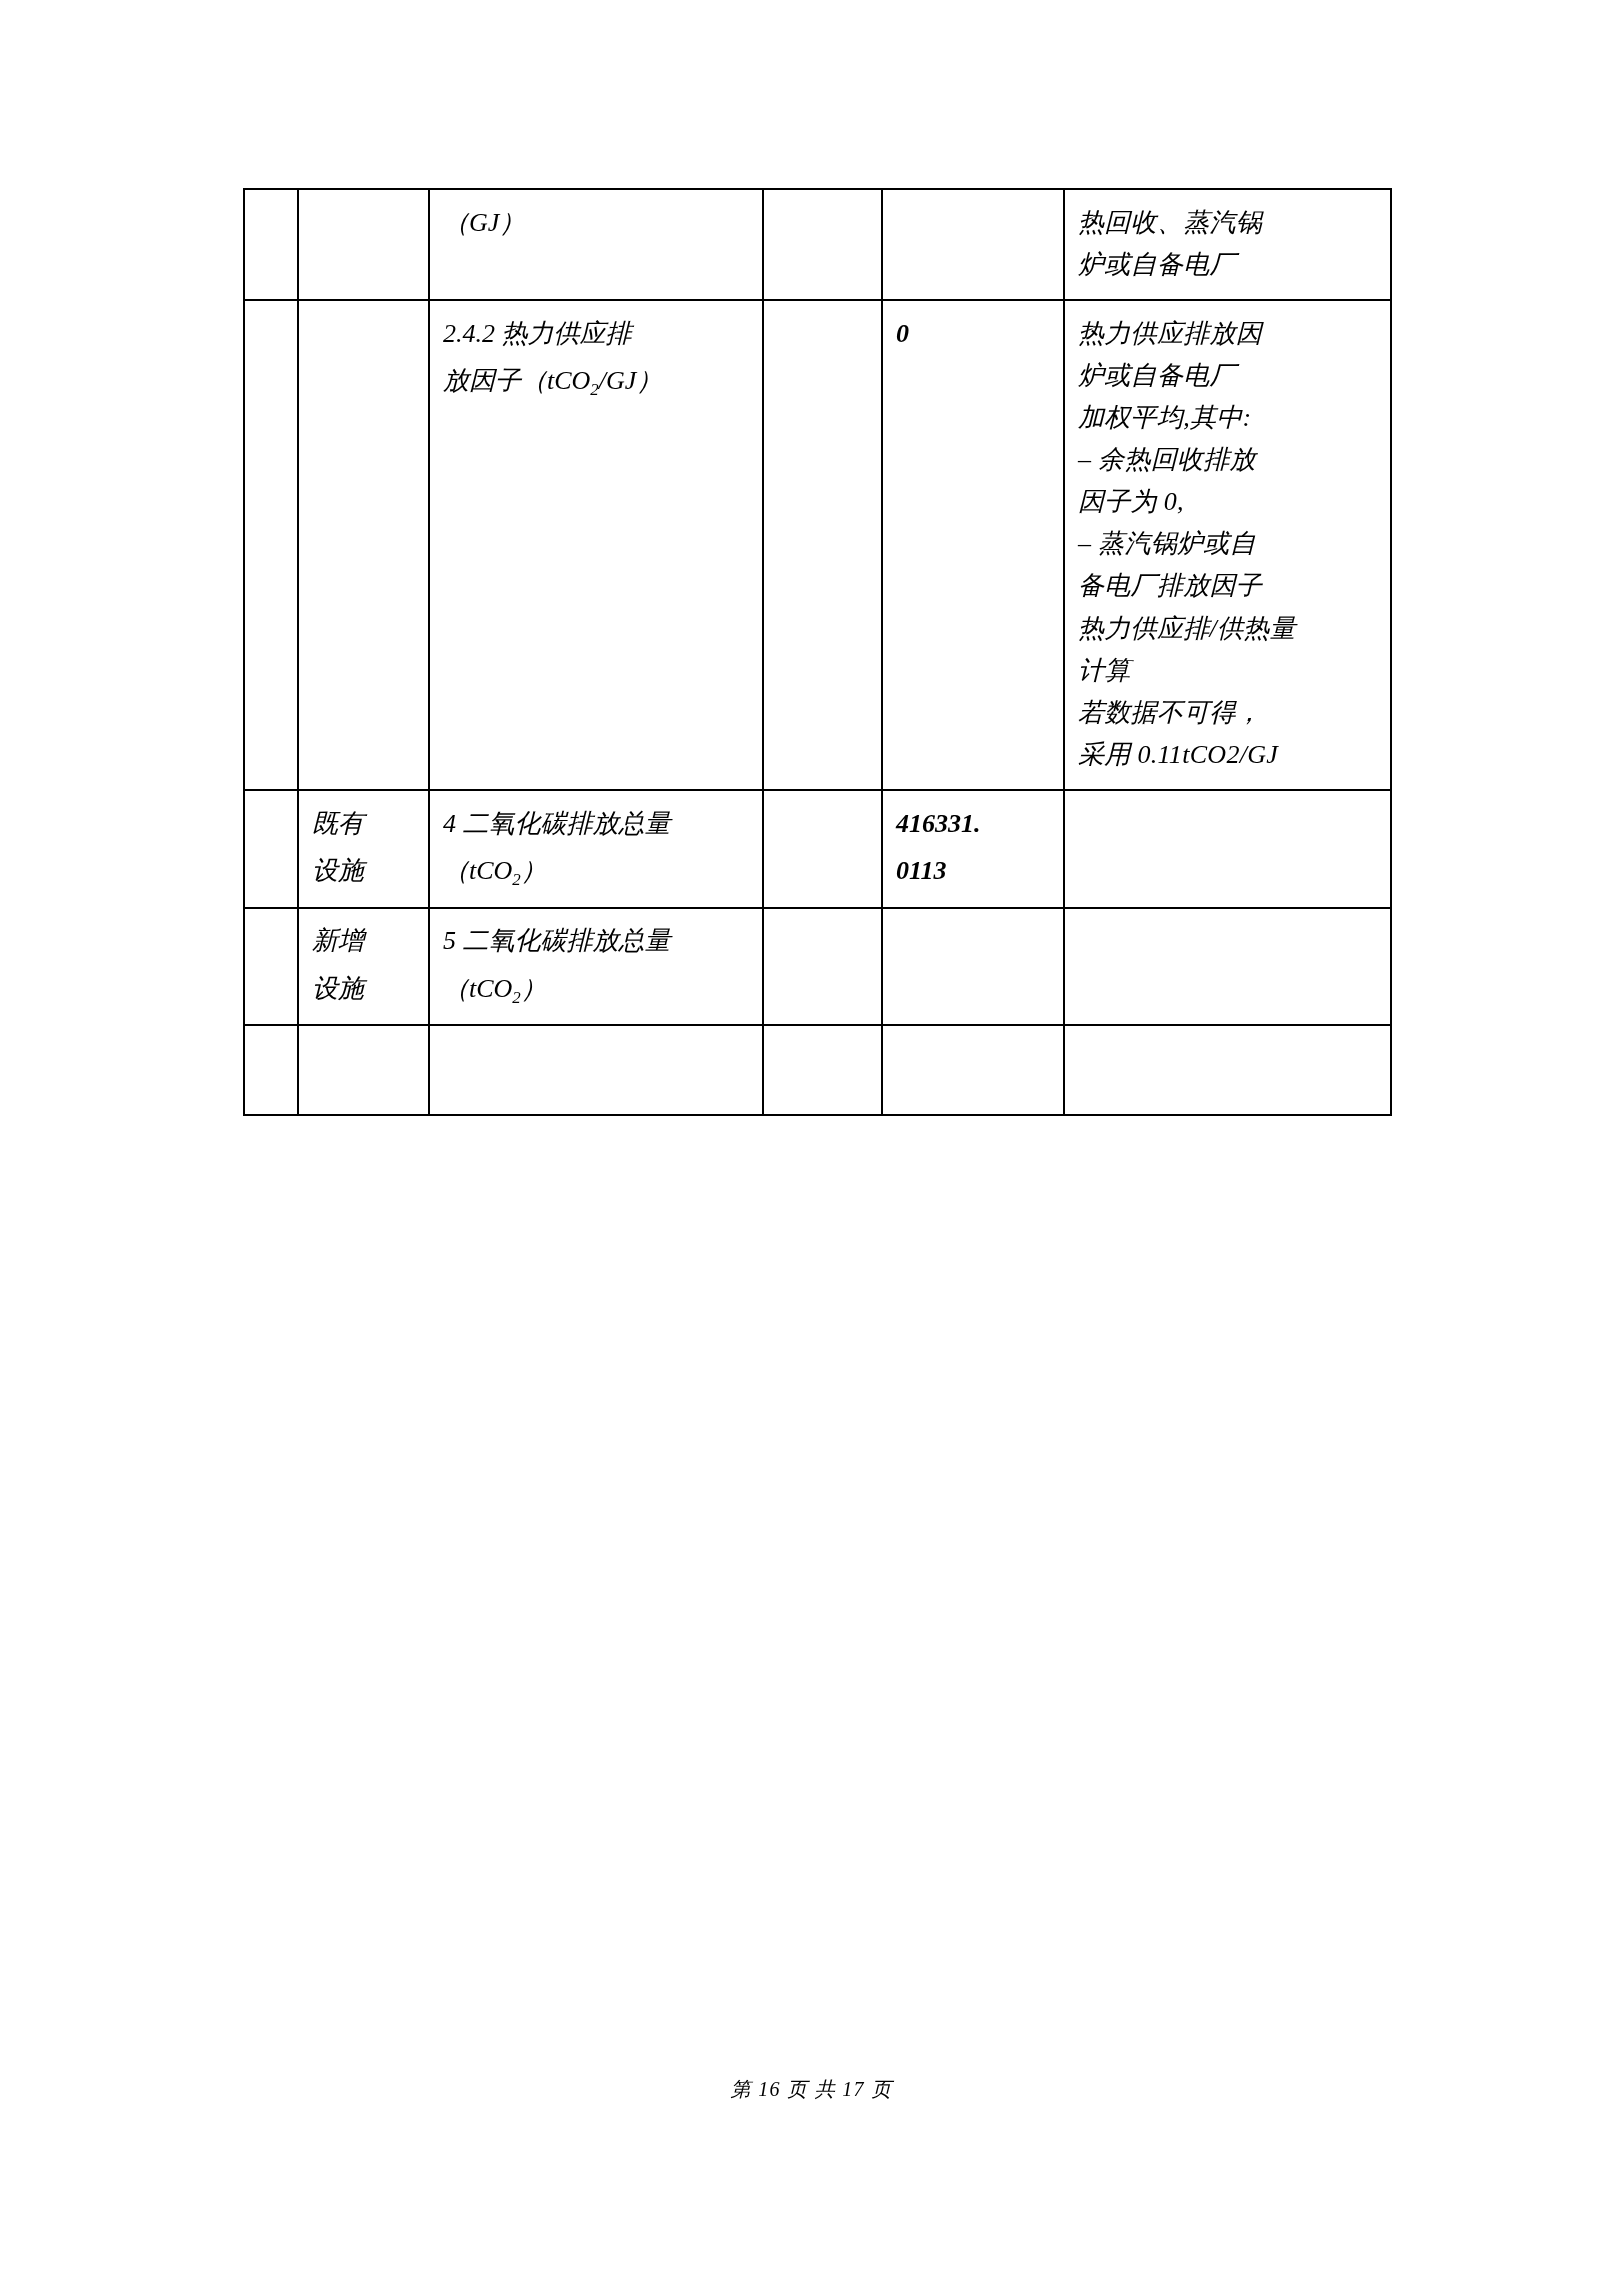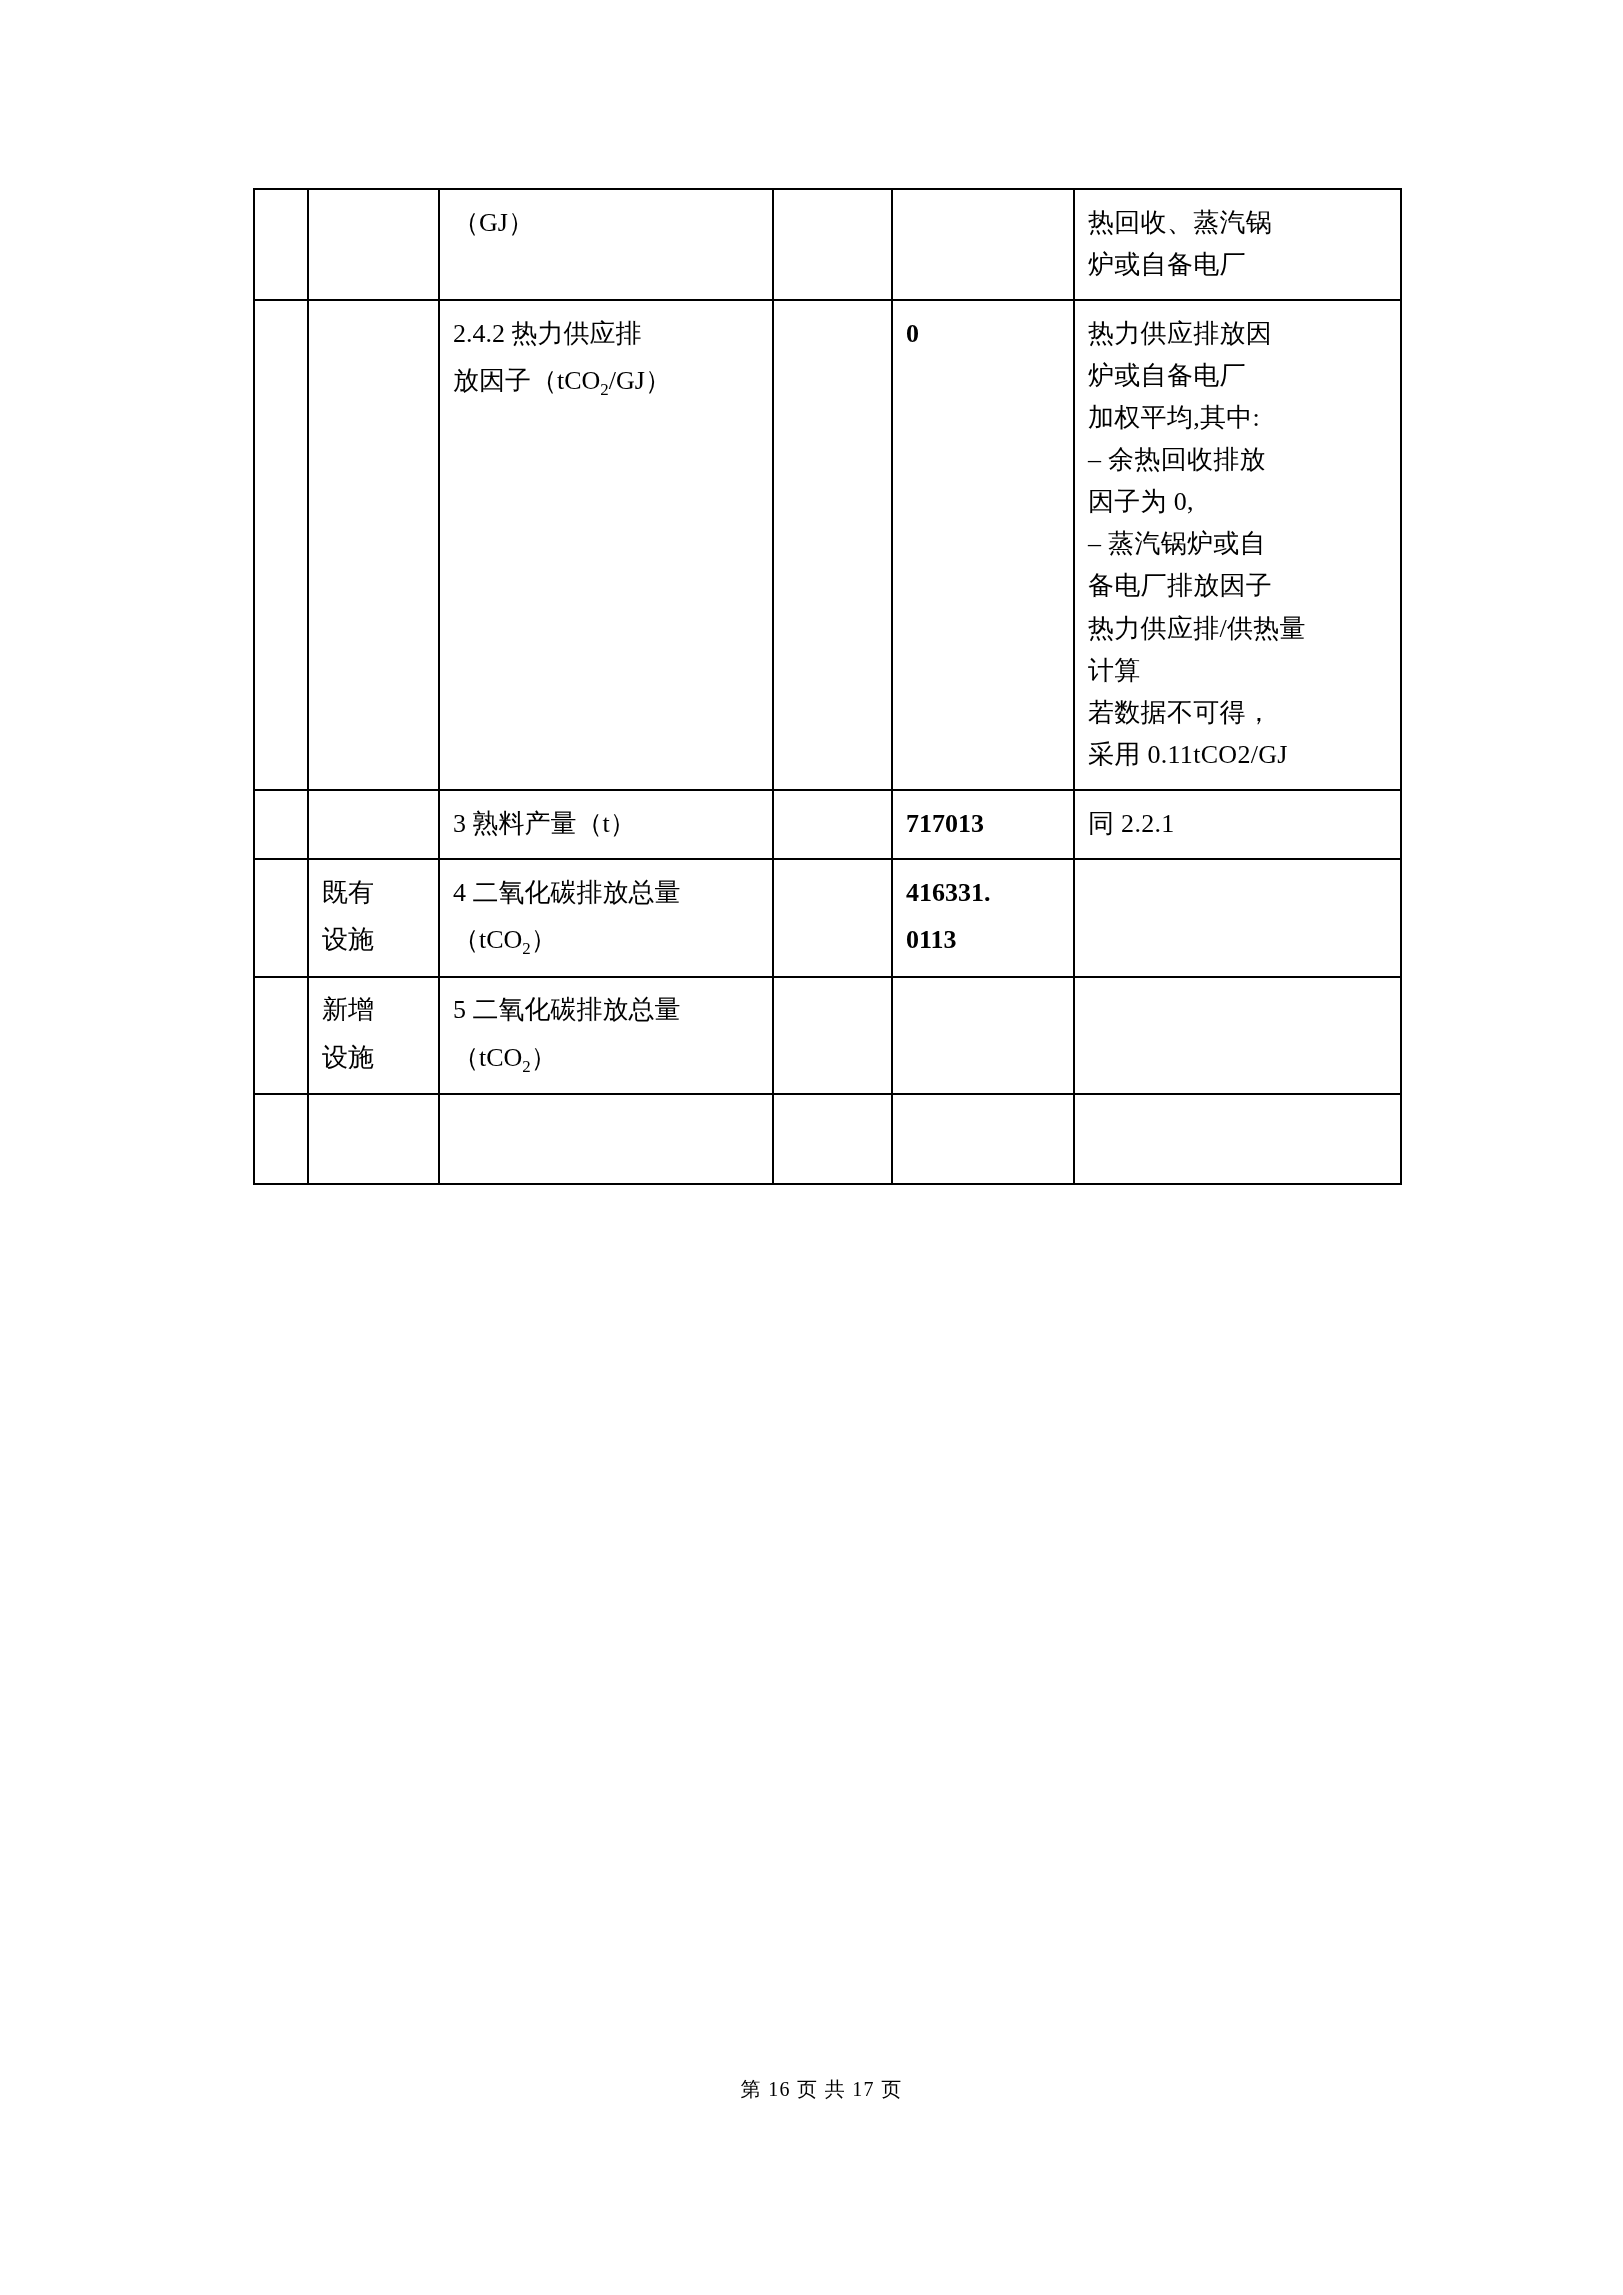--- a/index.html
+++ b/index.html
@@ -9,24 +9,25 @@
   }
   body {
     width: 1623px;
     height: 2295px;
     font-family: "Liberation Serif", "DejaVu Serif", serif;
     color: #000000;
     position: relative;
   }
   .page {
     position: absolute;
-    left: 10px; top: 0;
+    left: 0; top: 0;
     width: 1600px;
     height: 2295px;
     box-sizing: border-box;
+    font-style: italic;
   }
   .doc-table {
     position: absolute;
     left: 243px;
     top: 188px;
     width: 1146px;
     border-collapse: collapse;
     table-layout: fixed;
   }
   .doc-table td {
@@ -134,34 +135,20 @@
           <span class="note-line">因子为 0,</span>
           <span class="note-line">– 蒸汽锅炉或自</span>
           <span class="note-line">备电厂排放因子</span>
           <span class="note-line">热力供应排/供热量</span>
           <span class="note-line">计算</span>
           <span class="note-line">若数据不可得，</span>
           <span class="note-line">采用 0.11tCO2/GJ</span>
         </td>
       </tr>
 
-      <tr>
-        <td></td>
-        <td></td>
-        <td>
-          <span class="cell-text">3 熟料产量（t）</span>
-        </td>
-        <td></td>
-        <td class="num-cell">
-          <span>717013</span>
-        </td>
-        <td class="note-cell">
-          <span class="note-line">同 2.2.1</span>
-        </td>
-      </tr>
 
       <tr>
         <td></td>
         <td>
           <span class="cell-text">既有</span>
           <span class="cell-text">设施</span>
         </td>
         <td>
           <span class="cell-text">4 二氧化碳排放总量</span>
           <span class="cell-text">（tCO<sub>2</sub>）</span>

